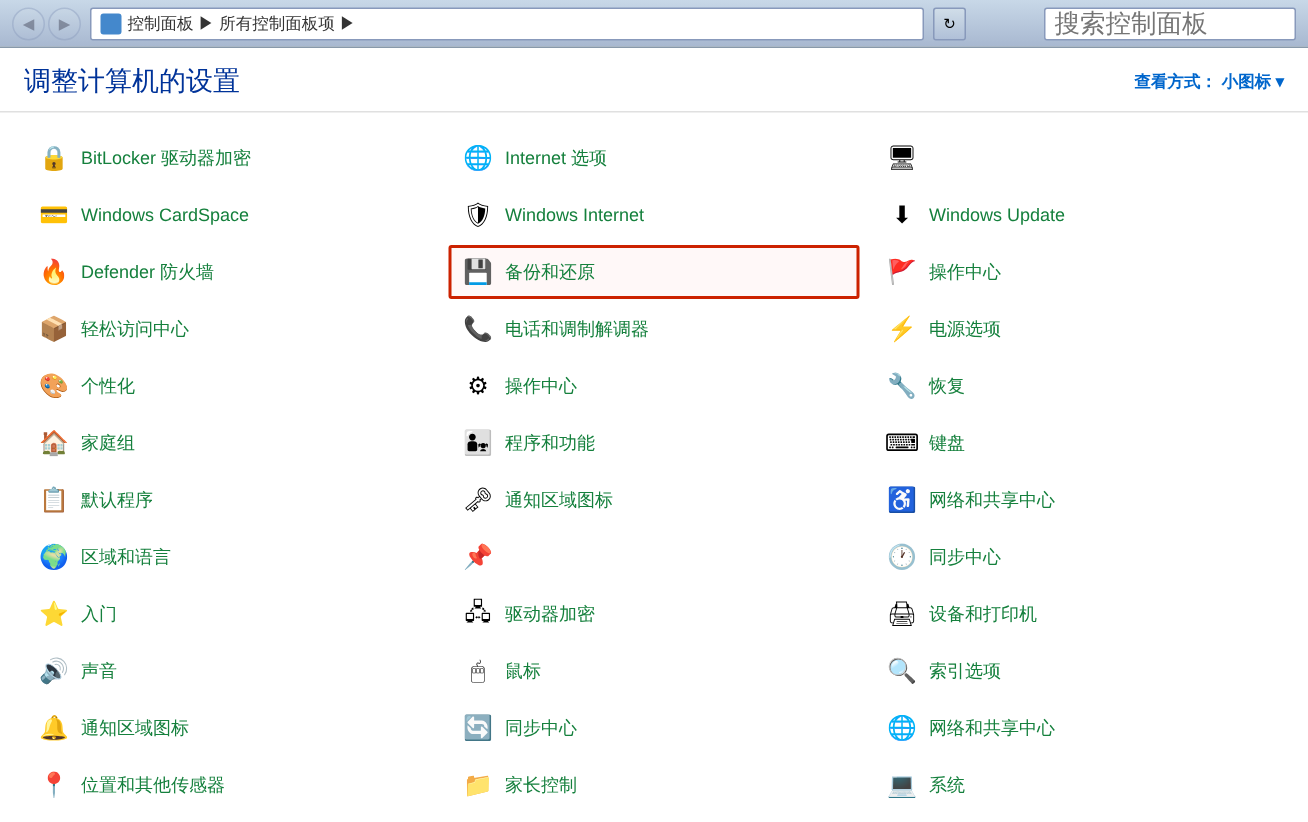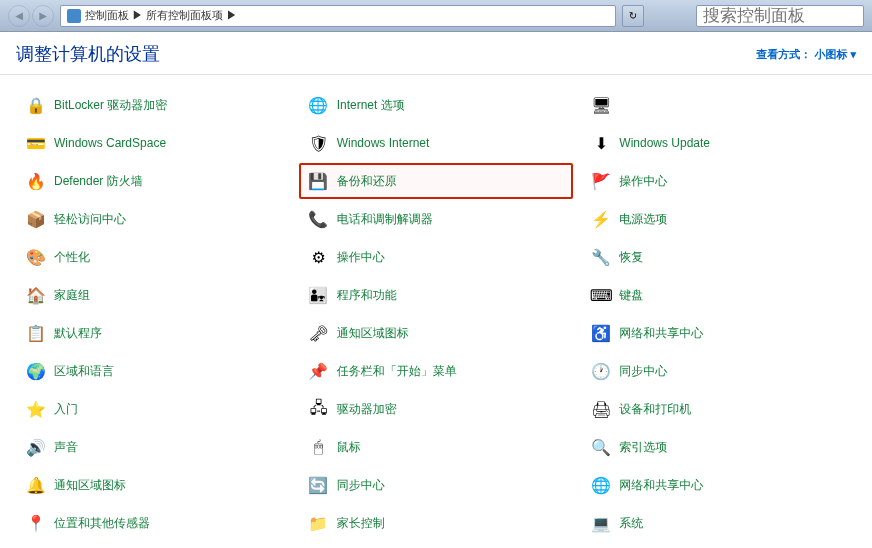--- a/index.html
+++ b/index.html
@@ -266,21 +266,20 @@
         <div class="item">
           <div class="item-icon">♿</div>
           <span class="item-label">网络和共享中心</span>
         </div>
         <div class="item">
           <div class="item-icon">🌍</div>
           <span class="item-label">区域和语言</span>
         </div>
         <div class="item">
           <div class="item-icon">📌</div>
-          <span class="item-label">任务栏和「开始」菜单</span>
         </div>
         <div class="item">
           <div class="item-icon">🕐</div>
           <span class="item-label">同步中心</span>
         </div>
         <div class="item">
           <div class="item-icon">⭐</div>
           <span class="item-label">入门</span>
         </div>
         <div class="item">

